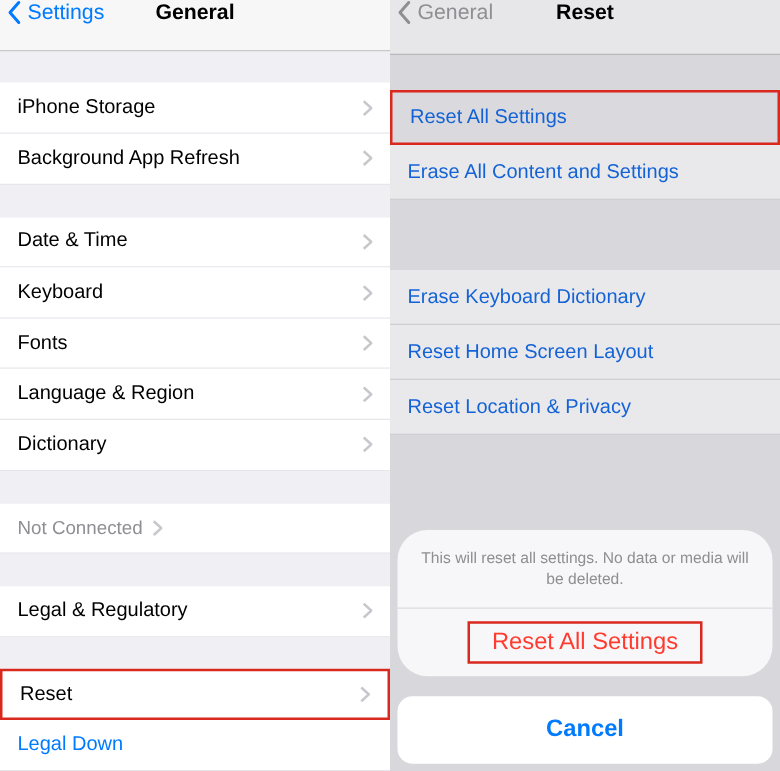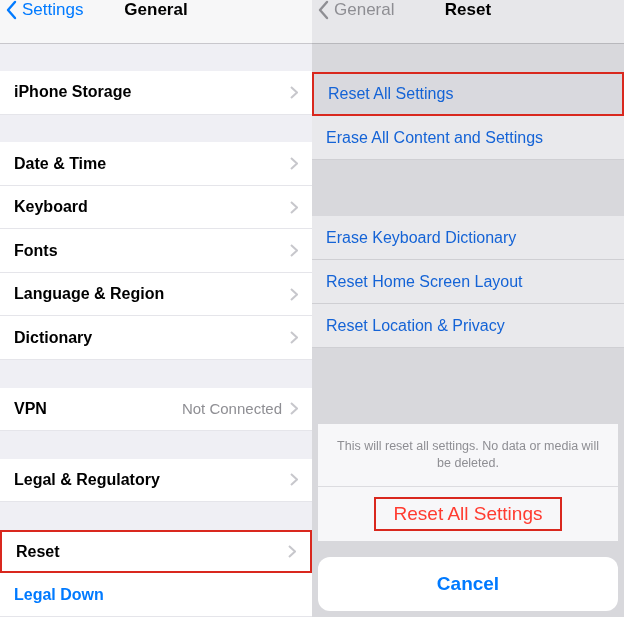--- a/index.html
+++ b/index.html
@@ -9,32 +9,32 @@
   .pane-right { background: #d8d8dc; }
   .navbar { height: 44px; background: #f7f7f8; border-bottom: 1px solid #c8c7cc; display: flex; align-items: flex-start; position: relative; }
   .navbar-right { background: #e7e7ea; border-bottom: 1px solid #b8b8bc; }
   .back { display: flex; align-items: center; color: #007aff; font-size: 17px; padding-left: 6px; cursor: pointer; }
   .back svg { width: 12px; height: 20px; margin-right: 4px; }
   .back-gray { color: #8e8e93; }
   .title { position: absolute; left: 0; right: 0; text-align: center; font-size: 17px; font-weight: 600; color: #000; pointer-events: none; }
   .group-gap { height: 28px; }
   .row { background: #fff; height: 44px; display: flex; align-items: center; padding: 0 14px; font-size: 16px; border-bottom: 1px solid #e5e5ea; position: relative; cursor: pointer; }
   .row:first-of-type { border-top: 1px solid #e5e5ea; }
-  .row .label { flex: 1; color: #000; font-weight: bold; }
+  .row .label { flex: 1; color: #000; }
   .row .value { color: #8e8e93; margin-right: 8px; font-size: 15px; }
   .chev { width: 8px; height: 13px; }
   .chev path { stroke: #c7c7cc; stroke-width: 2; fill: none; }
   .row-blue .label { color: #007aff; }
   .row-r { background: #e9e9ec; border-bottom: 1px solid #cfcfd3; }
   .row-r:first-of-type { border-top: 1px solid #cfcfd3; }
   .row-rlabel { color: #1463d6; font-size: 16px; flex: 1; }
   .highlighted { background: #d9d9de; }
   .redbox { border: 2px solid #d9281e; }
   .sheet-wrap { position: absolute; bottom: 6px; left: 6px; right: 6px; }
-  .sheet { background: rgba(248,248,250,0.96); border-radius: 0; overflow: hidden; }
+  .sheet { background: rgba(248,248,250,0.96); border-radius: 24px; overflow: hidden; }
   .sheet-msg { padding: 14px 18px; font-size: 12.5px; color: #8e8e93; text-align: center; border-bottom: 1px solid #dcdce0; line-height: 1.35; }
   .sheet-btn { height: 54px; display: flex; align-items: center; justify-content: center; font-size: 19px; cursor: pointer; }
   .sheet-destroy { color: #ff3b30; }
   .sheet-cancel { background: #fff; border-radius: 12px; margin-top: 16px; height: 54px; display: flex; align-items: center; justify-content: center; font-size: 19px; font-weight: 600; color: #007aff; cursor: pointer; }
   .redbox-inner { border: 2px solid #d9281e; padding: 4px 18px; }
 </style>
 </head>
 <body>
 
 <div class="pane pane-left">
@@ -44,20 +44,26 @@
           <path d="M9 2 L2 10 L9 18" stroke="#007aff" stroke-width="2.4" fill="none" stroke-linecap="round" stroke-linejoin="round"></path>
         </svg>
       <span>Settings</span>
     </div>
     <div class="title">General</div>
   </div>
 
   <div class="group-gap"></div>
   <div class="row">
     <span class="label">iPhone Storage</span>
+    <svg class="chev" viewBox="0 0 8 13">
+        <path d="M1 1 L7 6.5 L1 12"></path>
+      </svg>
+  </div>
+  <div class="row">
+    <span class="label">Background App Refresh</span>
     <svg class="chev" viewBox="0 0 8 13">
         <path d="M1 1 L7 6.5 L1 12"></path>
       </svg>
   </div>
 
   <div class="group-gap"></div>
   <div class="row">
     <span class="label">Date &amp; Time</span>
     <svg class="chev" viewBox="0 0 8 13">
         <path d="M1 1 L7 6.5 L1 12"></path>
@@ -83,21 +89,20 @@
   </div>
   <div class="row">
     <span class="label">Dictionary</span>
     <svg class="chev" viewBox="0 0 8 13">
         <path d="M1 1 L7 6.5 L1 12"></path>
       </svg>
   </div>
 
   <div class="group-gap"></div>
   <div class="row">
-    <span class="label">VPN</span>
     <span class="value">Not Connected</span>
     <svg class="chev" viewBox="0 0 8 13">
         <path d="M1 1 L7 6.5 L1 12"></path>
       </svg>
   </div>
 
   <div class="group-gap"></div>
   <div class="row">
     <span class="label">Legal &amp; Regulatory</span>
     <svg class="chev" viewBox="0 0 8 13">

